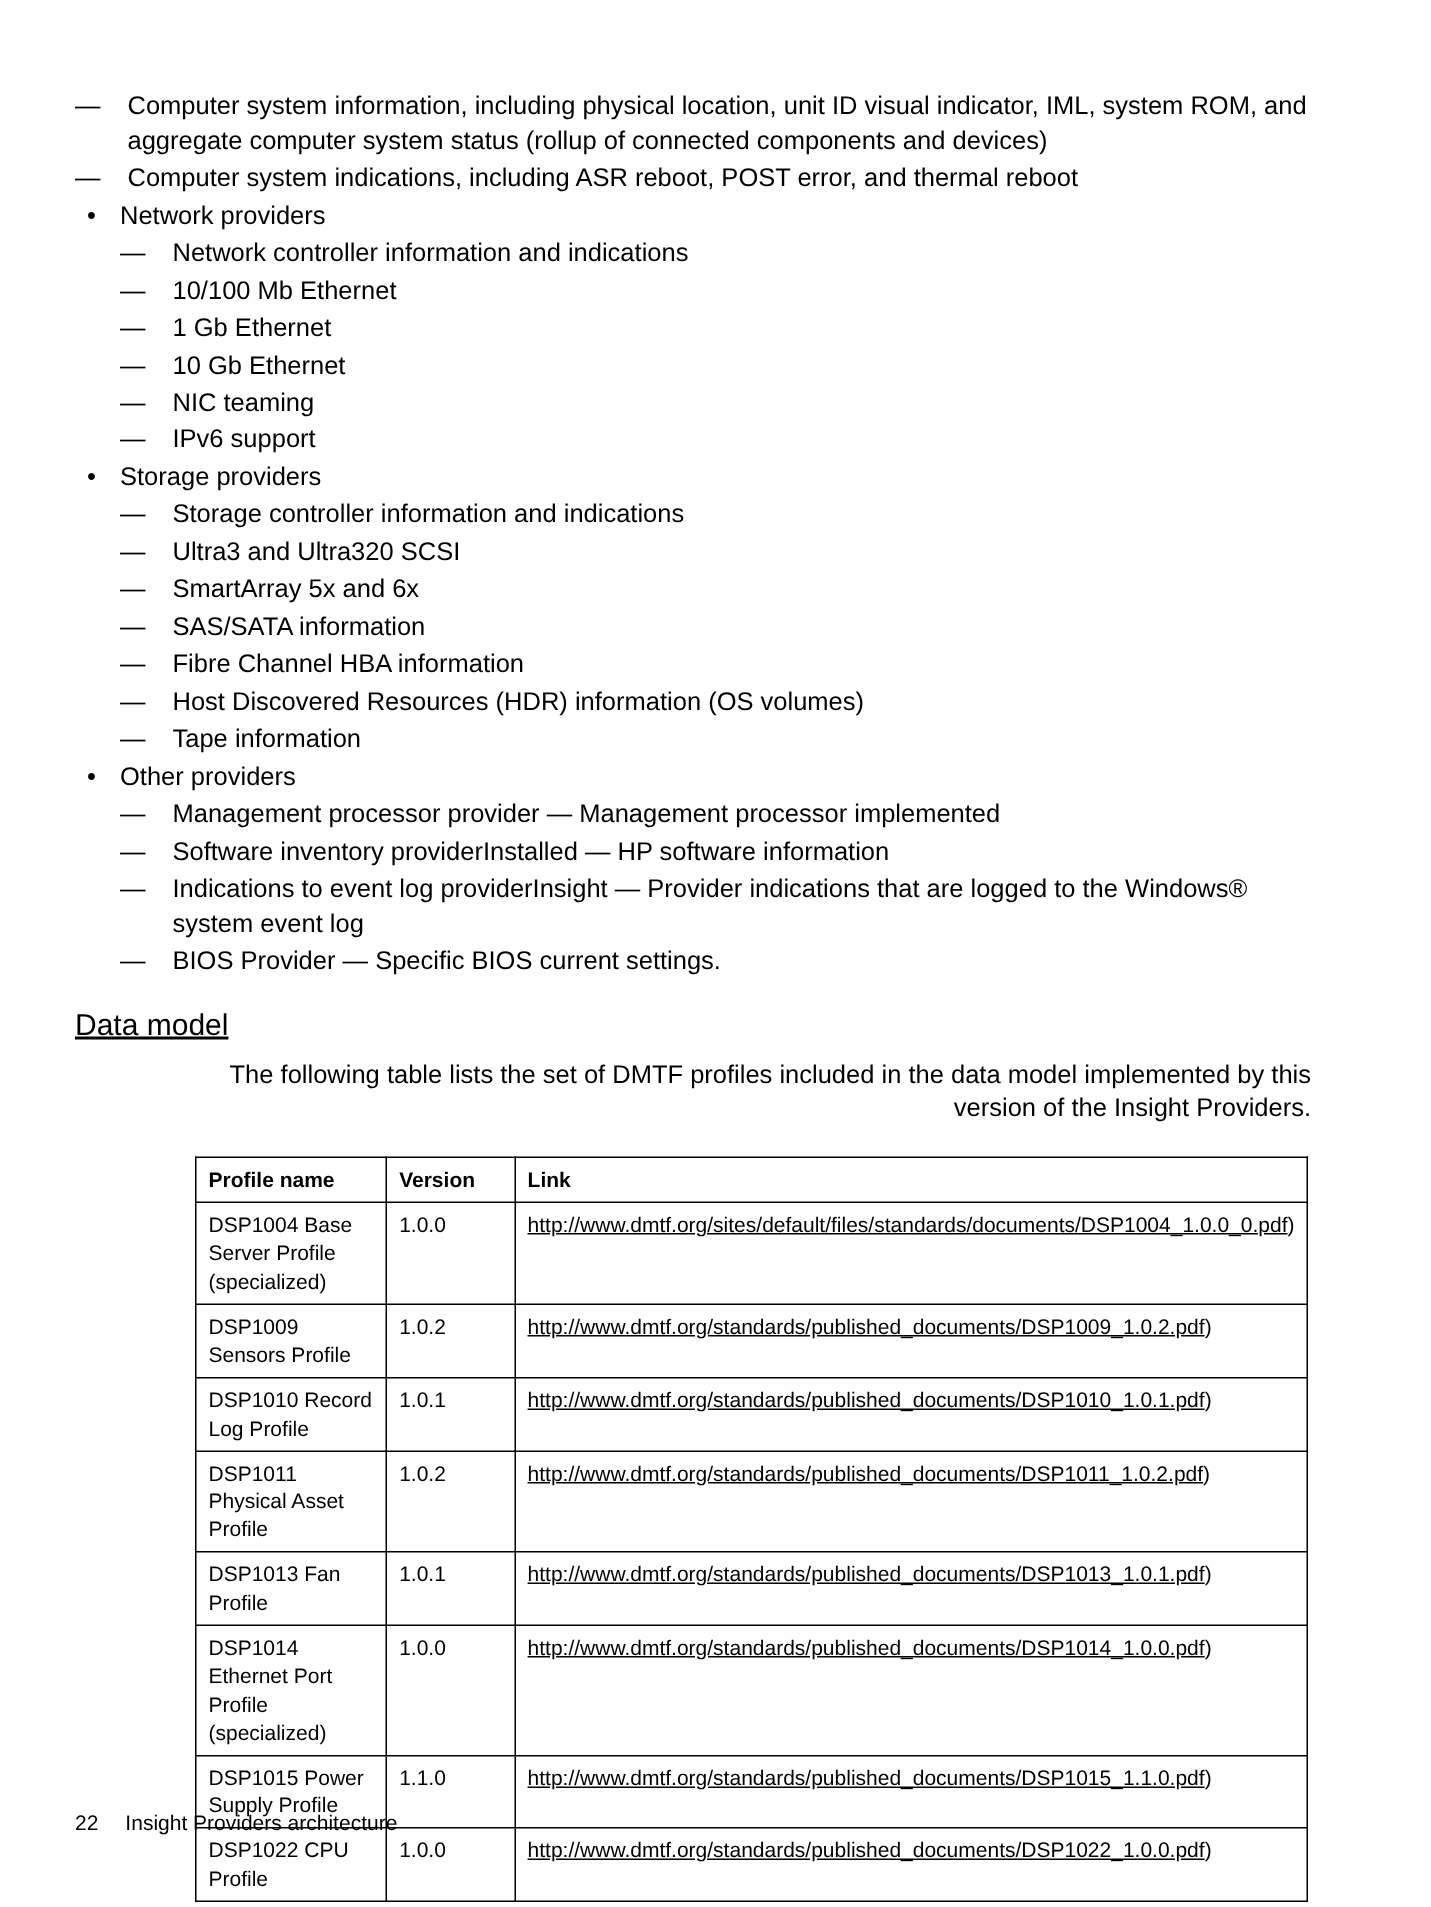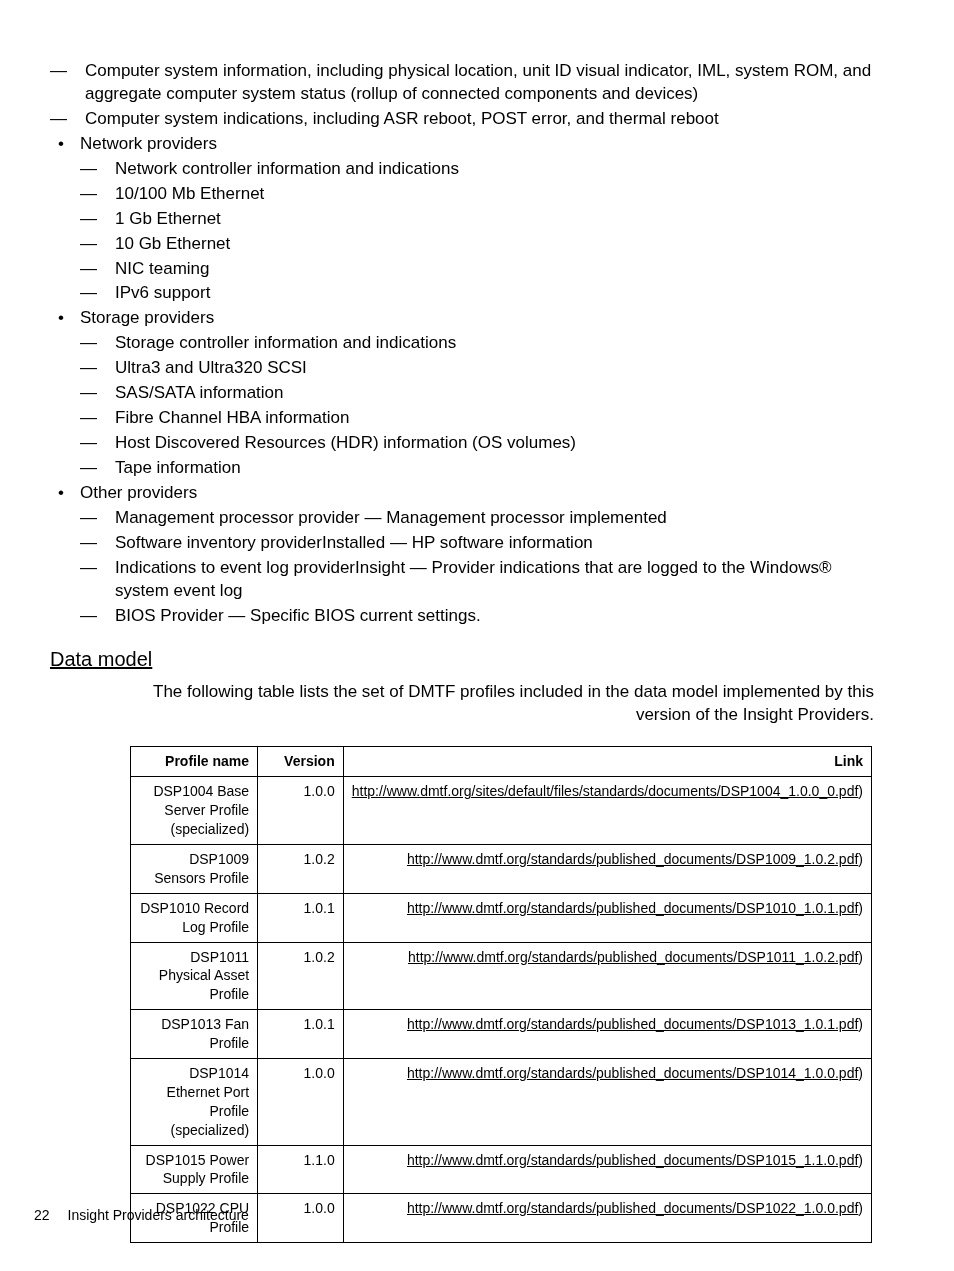--- a/index.html
+++ b/index.html
@@ -73,38 +73,38 @@
   }
   table.profiles {
     border-collapse: collapse;
     width: 742px;
     margin-left: 80px;
     font-size: 14px;
   }
   table.profiles th, table.profiles td {
     border: 1px solid #000;
     padding: 5px 8px;
-    text-align: right;
+    text-align: left;
     vertical-align: top;
     font-weight: 300;
   }
   table.profiles th {
     font-weight: 600;
   }
   table.profiles col.c1 { width: 240px; }
   table.profiles col.c2 { width: 150px; }
   table.profiles col.c3 { }
   a.link {
     color: #000;
     text-decoration: underline;
   }
   .footer {
     position: absolute;
     bottom: 46px;
-    left: 34px;
+    left: 50px;
     font-size: 14px;
   }
   .footer .pg { margin-right: 18px; }
 </style>
 </head>
 <body>
 
 <div class="page">
 
   <ul class="dash first-dash-block">
@@ -122,20 +122,21 @@
         <li>10 Gb Ethernet</li>
         <li>NIC teaming</li>
         <li>IPv6 support</li>
       </ul>
     </li>
     <li>
       <span>Storage providers</span>
       <ul class="dash">
         <li>Storage controller information and indications</li>
         <li>Ultra3 and Ultra320 SCSI</li>
+        <li>SmartArray 5x and 6x</li>
         <li>SAS/SATA information</li>
         <li>Fibre Channel HBA information</li>
         <li>Host Discovered Resources (HDR) information (OS volumes)</li>
         <li>Tape information</li>
       </ul>
     </li>
     <li>
       <span>Other providers</span>
       <ul class="dash">
         <li>Management processor provider — Management processor implemented</li>

